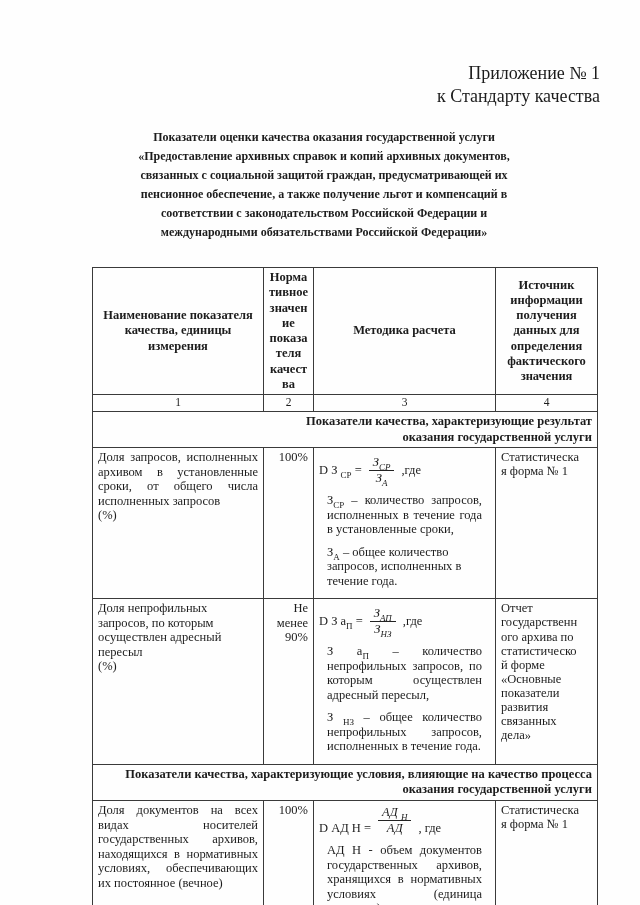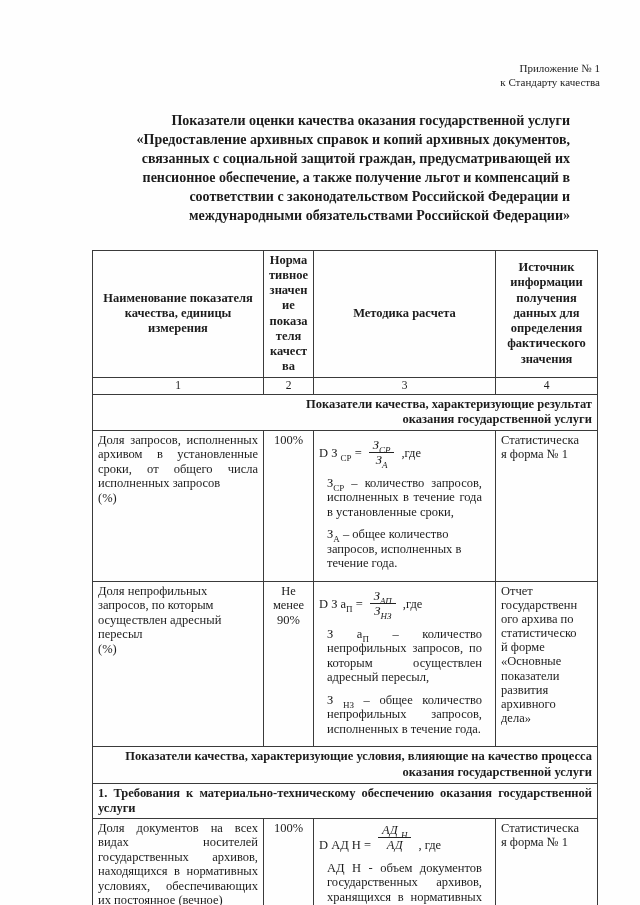--- a/index.html
+++ b/index.html
@@ -3,43 +3,43 @@
 <meta charset="utf-8">
 <style>
   html,body{margin:0;padding:0;}
   body{
     width:640px;height:905px;background:#fefefe;color:#1c1c1c;
     font-family:"Liberation Serif", serif;position:relative;overflow:hidden;
   }
   .page{position:relative;width:640px;height:905px;}
   .appendix{
     padding-top:62px;margin-right:40px;text-align:right;
-    font-size:11px;line-height:1.25;
+    font-size:18px;line-height:1.25;
   }
   .title{
-    margin:21px 70px 0 78px;text-align:right;font-weight:bold;
-    font-size:14px;line-height:19px;white-space:pre-line;
+    margin:21px 70px 0 78px;text-align:center;font-weight:bold;
+    font-size:12px;line-height:19px;white-space:pre-line;
   }
   table.doc-table{
     border-collapse:collapse;table-layout:fixed;
     margin:25px 0 0 92px;width:505px;font-size:12.5px;
   }
   .doc-table td{
     border:1px solid #3a3a3a;vertical-align:top;
     padding:2px 5px;line-height:1.16;overflow:hidden;
   }
   tr.head td{text-align:center;font-weight:bold;vertical-align:middle;line-height:1.22;}
   td.tight{line-height:1.1;white-space:pre-line;padding:2px 1px;}
   td.src-head{line-height:1.18;white-space:pre-line;}
   tr.nums td{text-align:center;padding:0;line-height:15px;font-size:11.5px;}
   tr.section td{text-align:right;font-weight:bold;white-space:pre-line;line-height:1.25;vertical-align:middle;}
   tr.subsection td{font-weight:bold;text-align:justify;line-height:1.2;}
   td.cell-name{text-align:justify;white-space:pre-line;}
   td.cell-name.left{text-align:left;}
-  td.cell-norm{text-align:center;white-space:pre-line;}
+  td.cell-norm{text-align:right;white-space:pre-line;}
   td.cell-source{white-space:pre-line;line-height:1.13;}
   .formula{display:flex;align-items:center;margin:5px 0 3px;}
   .formula.bottom{align-items:flex-end;margin-top:2px;}
   .frac{display:inline-flex;flex-direction:column;align-items:center;font-style:italic;margin:0 7px;}
   .frac .num{border-bottom:1px solid #222;padding:0 4px;}
   .frac .den{padding:0 4px;}
   sub{font-size:9px;line-height:0;}
   .def{margin:8px;text-align:justify;}
   .def.left{text-align:left;}
 </style>
@@ -140,32 +140,29 @@
         <p class="def"><span>З </span><sub>НЗ</sub><span> – общее количество непрофильных запросов, исполненных в течение года.</span></p>
       </td>
       <td class="cell-source">Отчет
 государственн
 ого архива по
 статистическо
 й форме
 «Основные
 показатели
 развития
-архивного
+связанных
 дела»</td>
     </tr>
 
     <tr class="section" style="height:34px">
       <td colspan="4">Показатели качества, характеризующие условия, влияющие на качество процесса
 оказания государственной услуги</td>
     </tr>
 
-    <tr class="subsection" style="height:31px">
-      <td colspan="4">1. Требования к материально-техническому обеспечению оказания государственной услуги</td>
-    </tr>
 
     <tr style="height:97px">
       <td class="cell-name">Доля документов на всех видах носителей государственных архивов, находящихся в нормативных условиях, обеспечивающих их постоянное (вечное)</td>
       <td class="cell-norm">100%</td>
       <td>
         <div class="formula bottom">
           <span><span>D АД Н</span><sub></sub><span> = </span></span>
           <span class="frac">
             <span class="num"><span>АД </span><sub>Н</sub></span>
             <span class="den"><span>АД</span><sub></sub></span>

